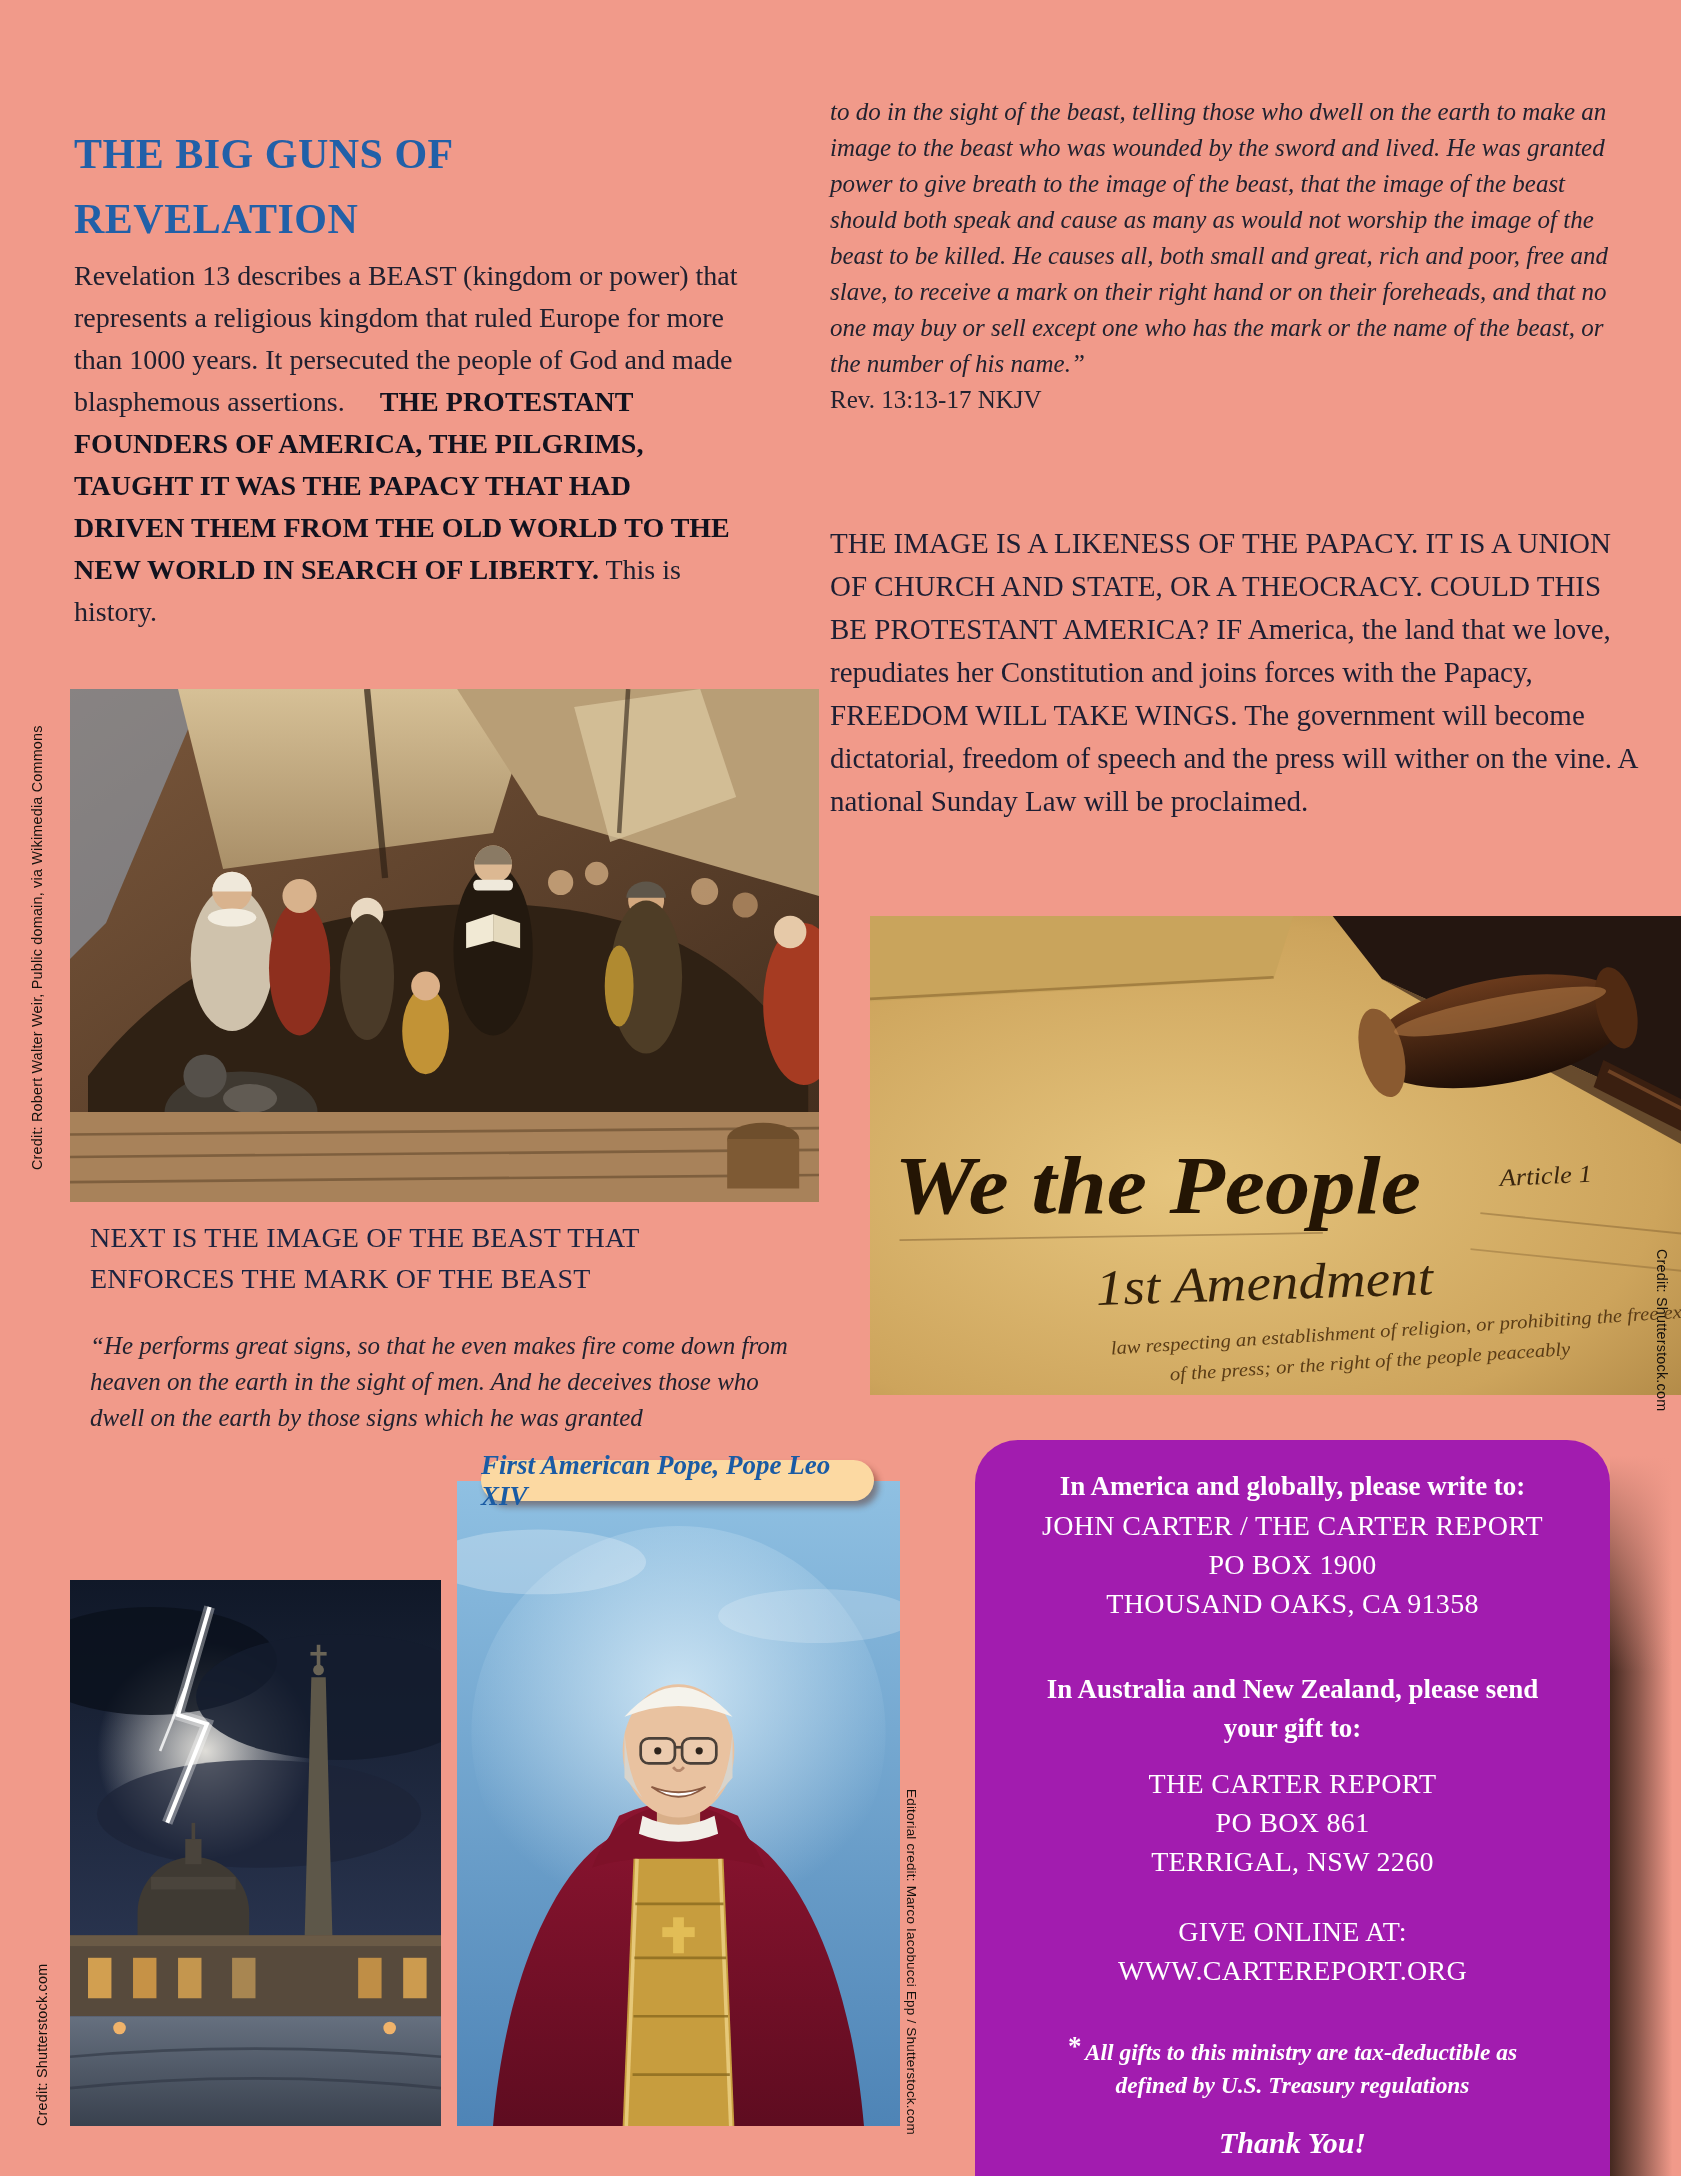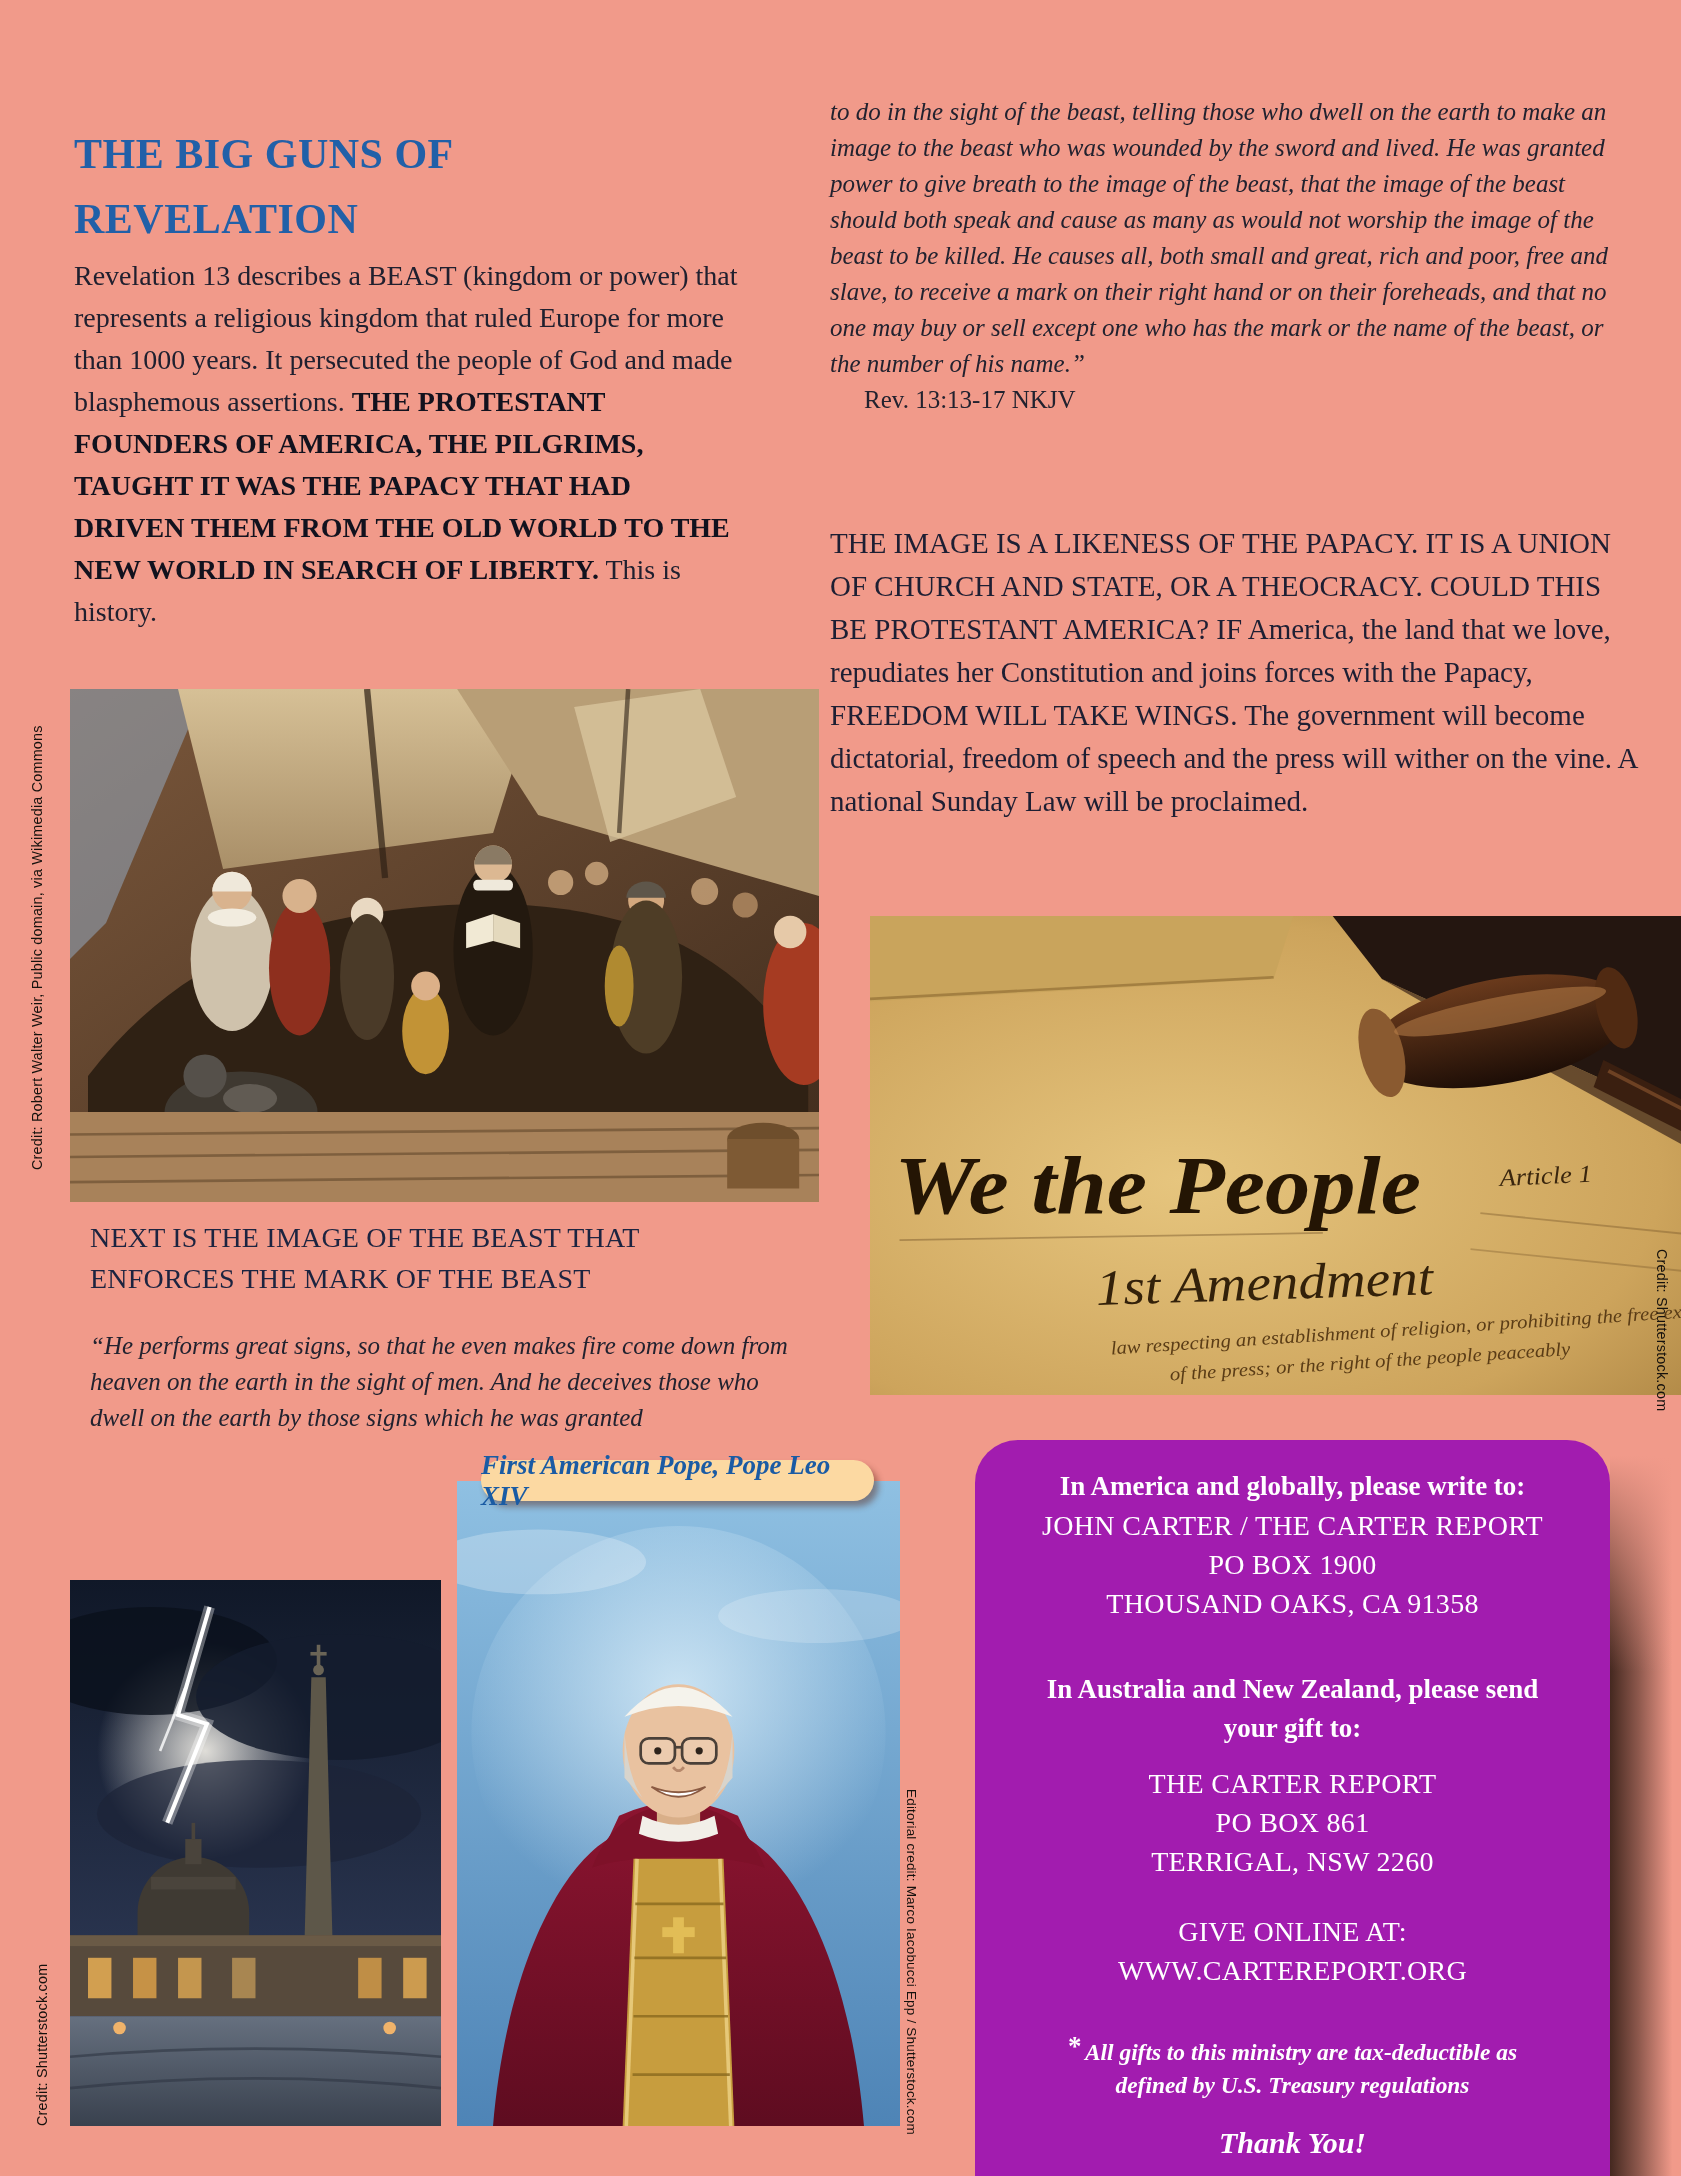--- a/index.html
+++ b/index.html
@@ -1,23 +1,23 @@
 <!DOCTYPE html>
 <html style="font-size:14.4px"><head>
 <meta charset="utf-8">
 <style>
   html,body{margin:0;padding:0;}
   body{width:1681px;height:2176px;background:#F19A8A;font-family:"Liberation Serif",serif;}
   #page{position:relative;width:1681px;height:2176px;background:#F19A8A;overflow:hidden;}
   .abs{position:absolute;}
   .h1{font-size:42px;line-height:65px;font-weight:bold;color:#2160A8;letter-spacing:0.5px;}
   .body-text{font-size:28px;line-height:42px;color:#20202F;}
-  .body-text b{color:#12121E;}
+  .body-text b{color:#12121E;margin-left:28px;}
   .quote{font-style:italic;font-size:25px;line-height:36px;color:#22222F;}
-  .ref{font-style:normal;font-size:25px;line-height:36px;color:#22222F;margin-left:34px;}
+  .ref{font-style:normal;font-size:25px;line-height:36px;color:#22222F;}
   .para2{font-size:29px;line-height:43px;color:#1E1F33;}
   .subhead{font-size:28px;line-height:41px;color:#1C2440;letter-spacing:0.2px;}
   .quote2{font-style:italic;font-size:25px;line-height:36px;color:#22222F;}
   .credit{font-family:"Liberation Sans",sans-serif;font-size:14.4px;color:#15110D;letter-spacing:0.2px;white-space:nowrap;}
   .v-up{writing-mode:vertical-rl;transform:rotate(180deg);}
   .v-down{writing-mode:vertical-rl;}
   figure{margin:0;}
   .photo{position:absolute;overflow:hidden;}
   .photo svg{display:block;width:100%;height:100%;}
   .pill{position:absolute;left:481px;top:1460px;width:393px;height:41px;background:#FCD9A2;border-radius:21.6px;

